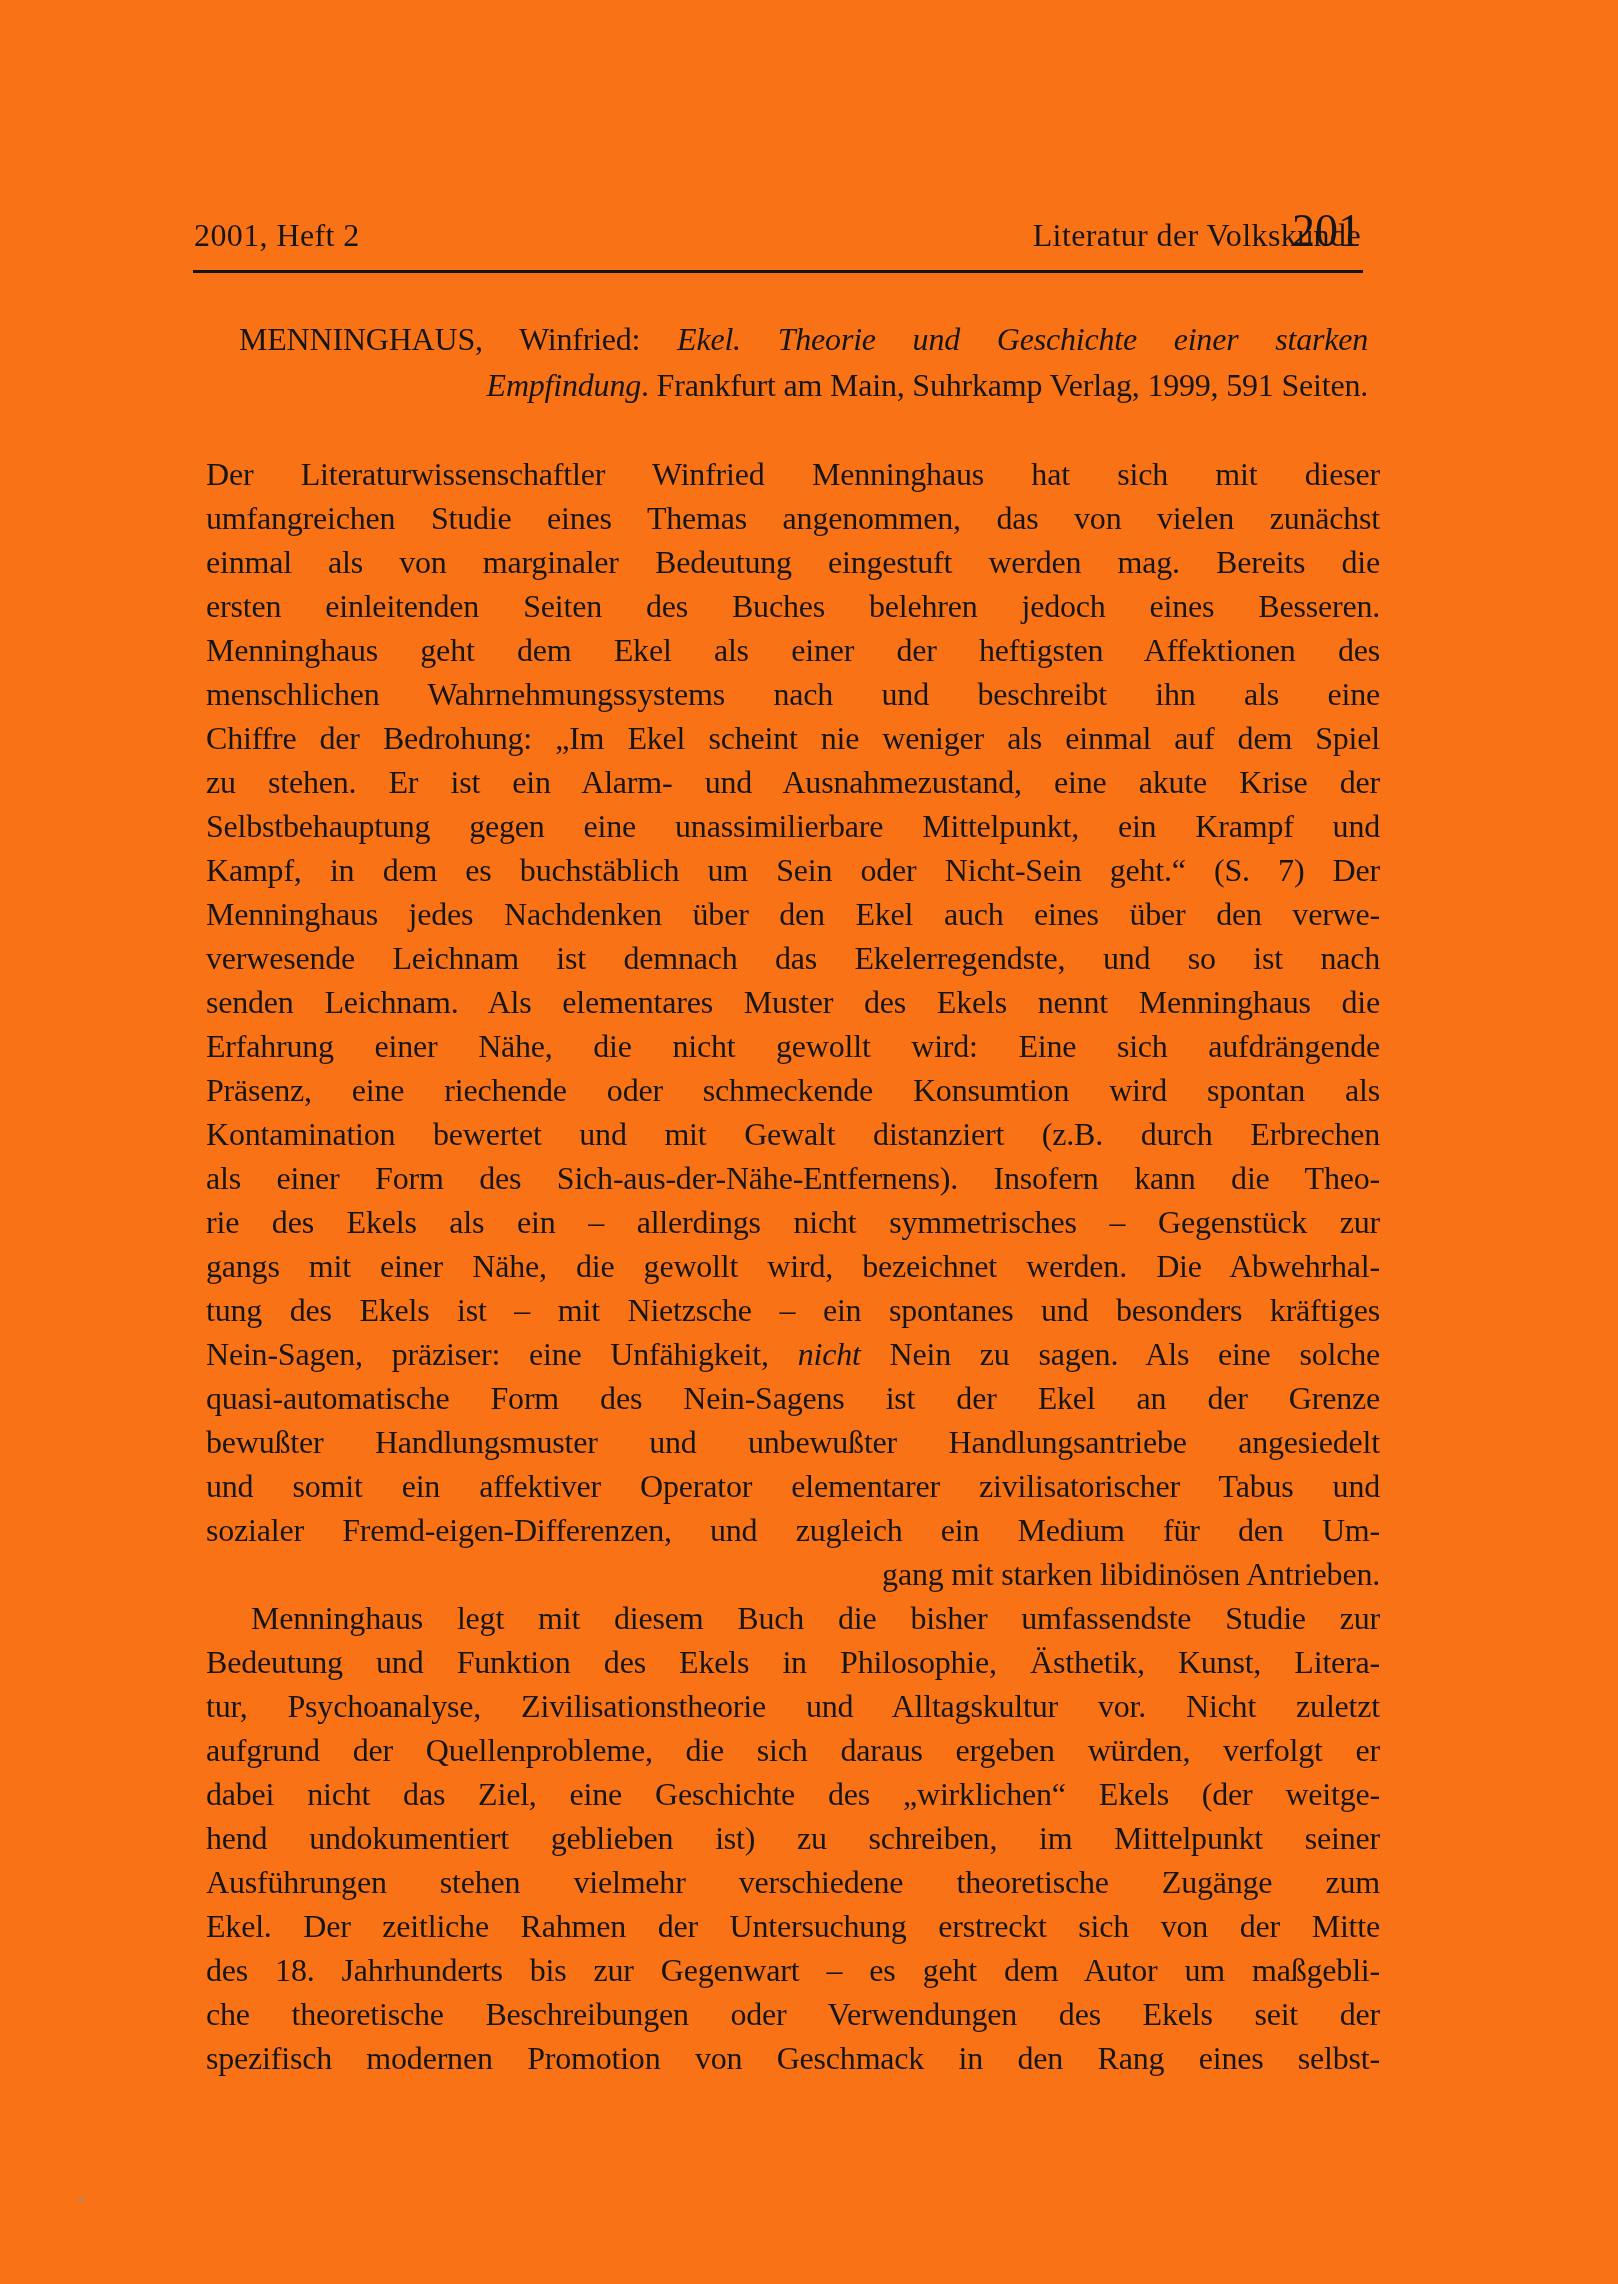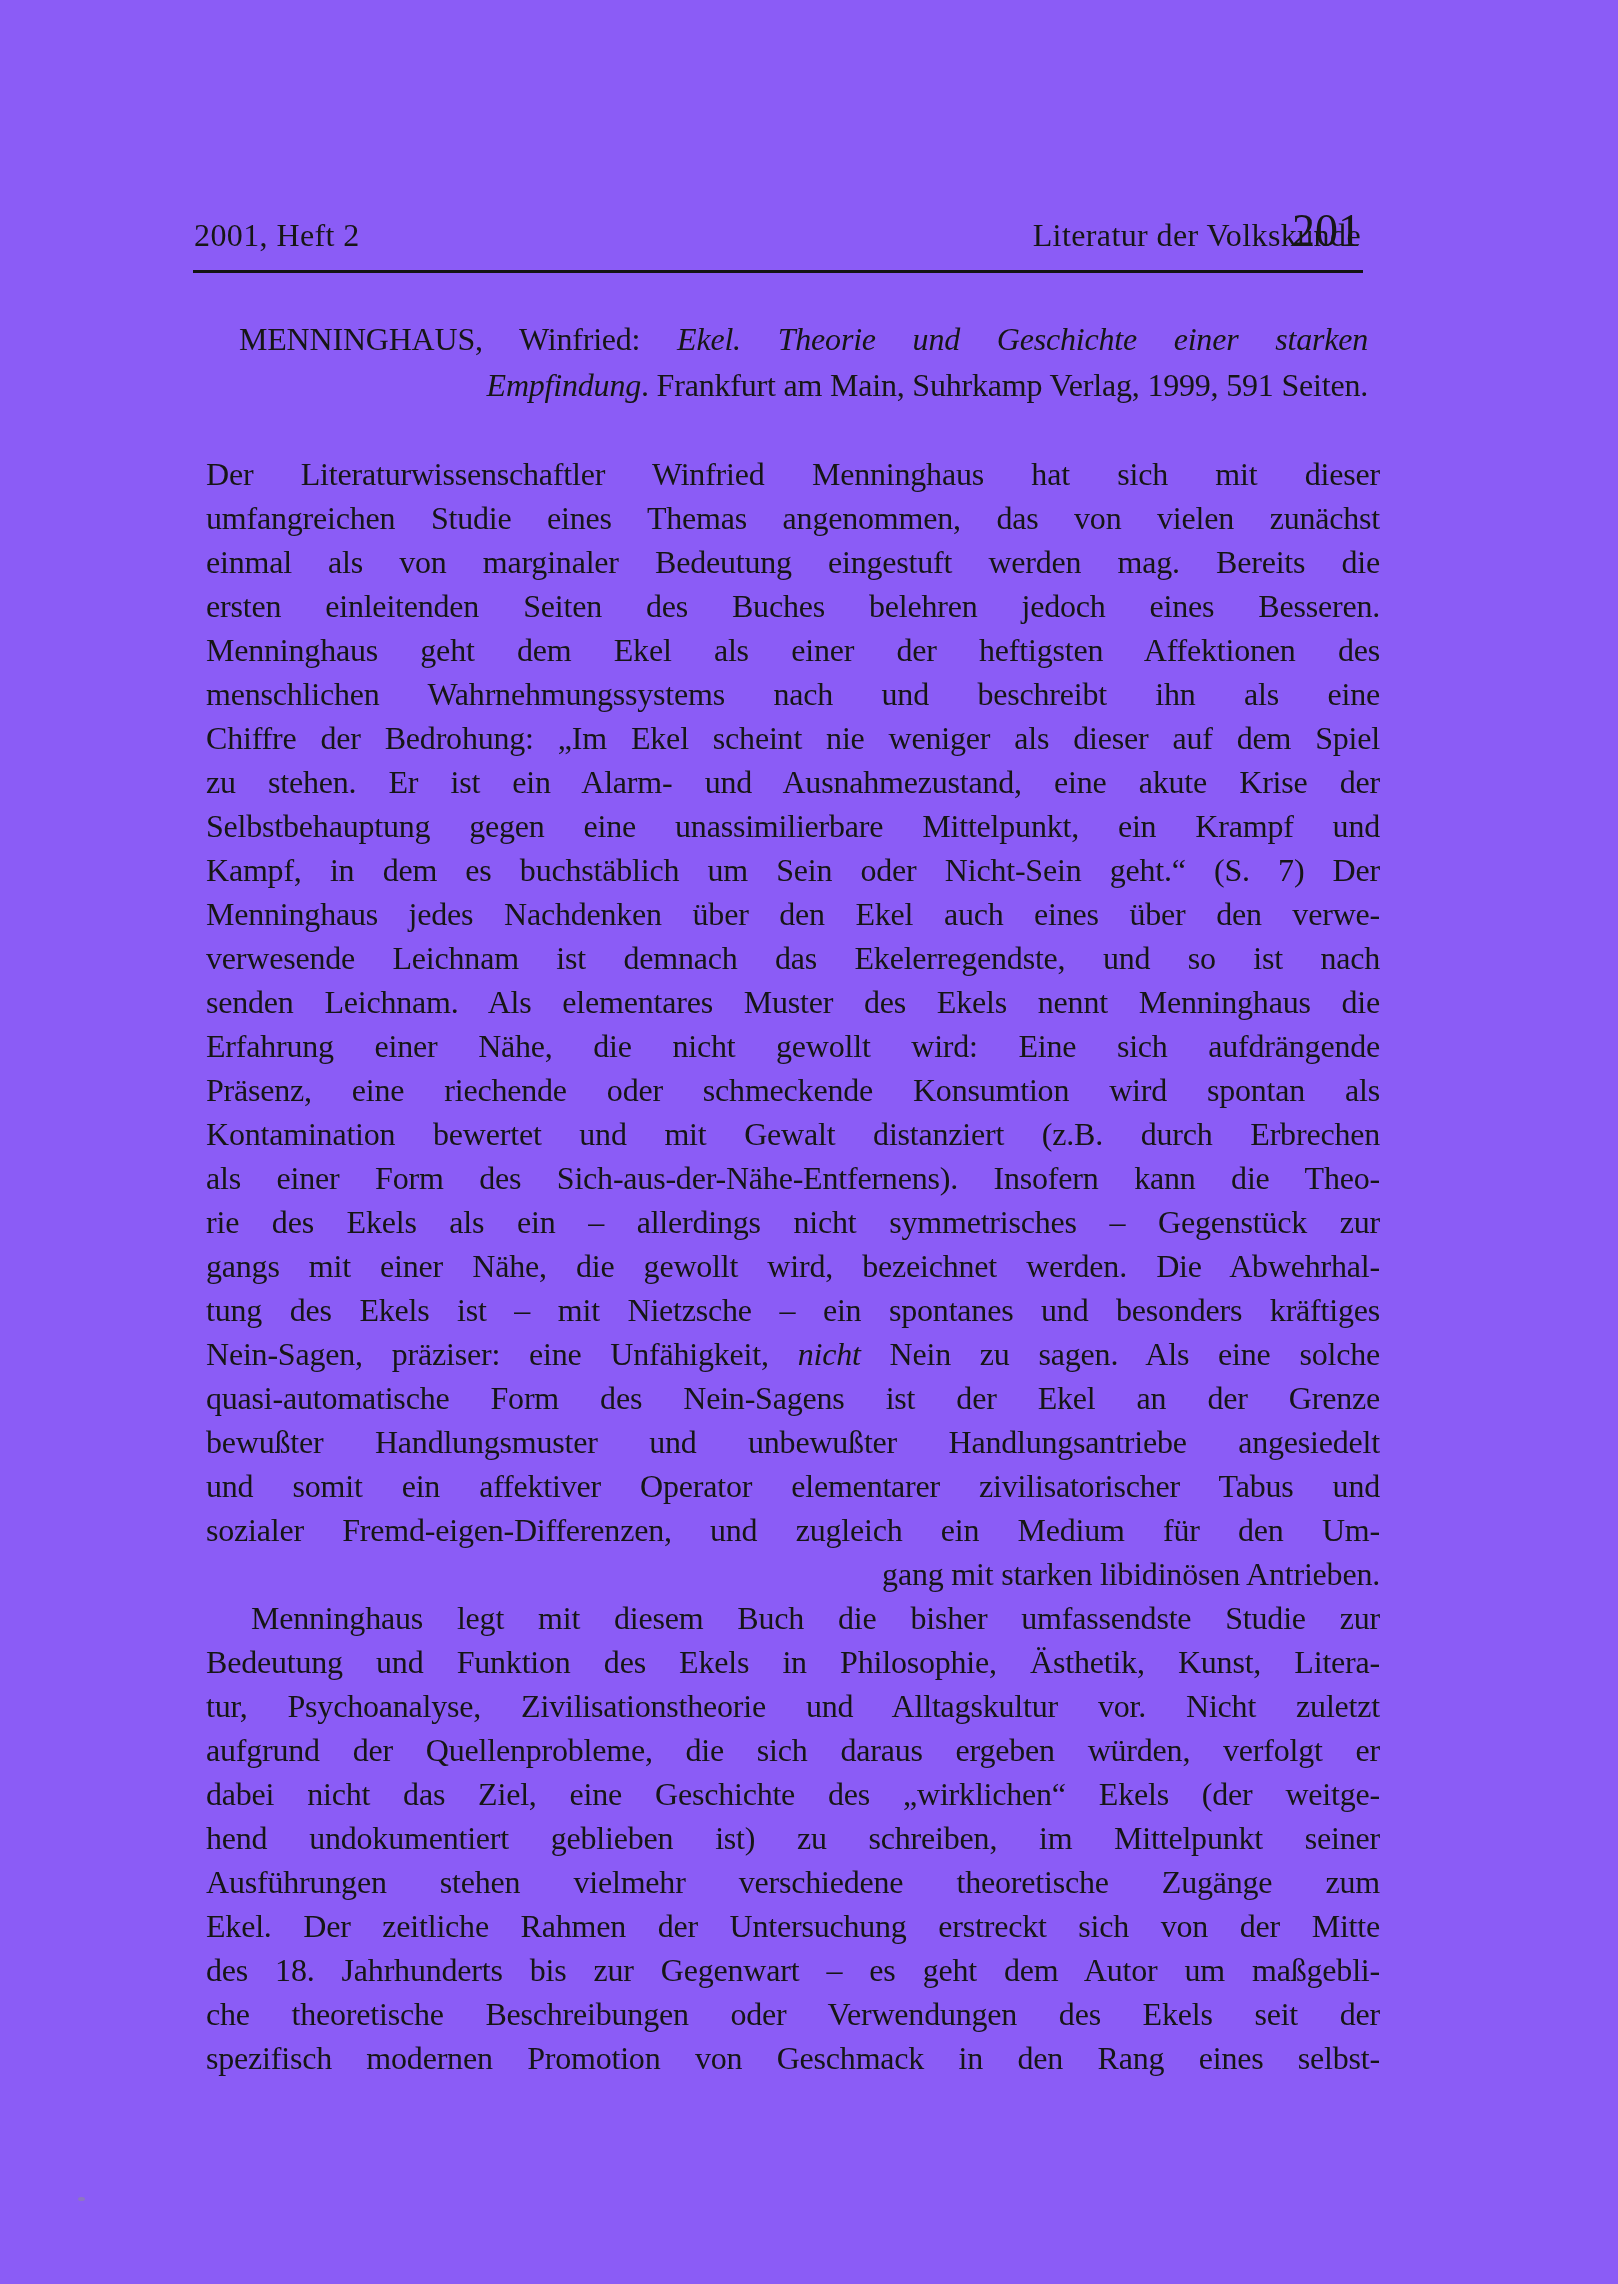--- a/index.html
+++ b/index.html
@@ -1,20 +1,20 @@
 <!DOCTYPE html>
 <html style="font-size:13px"><head>
 <meta charset="utf-8">
 <style>
   html, body { margin: 0; padding: 0; background: #ffffff; }
   .page {
     position: relative;
     width: 1619px;
     height: 2284px;
-    background: #8b5cf6;
+    background: #f97316;
     color: #161616;
     font-family: "Liberation Serif", serif;
     overflow: hidden;
   }
   .pagehead {
     position: absolute;
     top: 212px;
     left: 194px;
     width: 1167px;
     height: 42px;
@@ -91,21 +91,21 @@
       <div class="line"><span class="it">Empfindung</span><span class="">. Frankfurt am Main, Suhrkamp Verlag, 1999, 591 Seiten.</span></div>
     </section>
 
   <section class="bodytext">
       <div class="line just"><span class="">Der Literaturwissenschaftler Winfried Menninghaus hat sich mit dieser</span></div>
       <div class="line just"><span class="">umfangreichen Studie eines Themas angenommen, das von vielen zunächst</span></div>
       <div class="line just"><span class="">einmal als von marginaler Bedeutung eingestuft werden mag. Bereits die</span></div>
       <div class="line just"><span class="">ersten einleitenden Seiten des Buches belehren jedoch eines Besseren.</span></div>
       <div class="line just"><span class="">Menninghaus geht dem Ekel als einer der heftigsten Affektionen des</span></div>
       <div class="line just"><span class="">menschlichen Wahrnehmungssystems nach und beschreibt ihn als eine</span></div>
-      <div class="line just"><span class="">Chiffre der Bedrohung: „Im Ekel scheint nie weniger als dieser auf dem Spiel</span></div>
+      <div class="line just"><span class="">Chiffre der Bedrohung: „Im Ekel scheint nie weniger als einmal auf dem Spiel</span></div>
       <div class="line just"><span class="">zu stehen. Er ist ein Alarm- und Ausnahmezustand, eine akute Krise der</span></div>
       <div class="line just"><span class="">Selbstbehauptung gegen eine unassimilierbare Mittelpunkt, ein Krampf und</span></div>
       <div class="line just"><span class="">Kampf, in dem es buchstäblich um Sein oder Nicht-Sein geht.“ (S. 7) Der</span></div>
       <div class="line just"><span class="">Menninghaus jedes Nachdenken über den Ekel auch eines über den verwe-</span></div>
       <div class="line just"><span class="">verwesende Leichnam ist demnach das Ekelerregendste, und so ist nach</span></div>
       <div class="line just"><span class="">senden Leichnam. Als elementares Muster des Ekels nennt Menninghaus die</span></div>
       <div class="line just"><span class="">Erfahrung einer Nähe, die nicht gewollt wird: Eine sich aufdrängende</span></div>
       <div class="line just"><span class="">Präsenz, eine riechende oder schmeckende Konsumtion wird spontan als</span></div>
       <div class="line just"><span class="">Kontamination bewertet und mit Gewalt distanziert (z.B. durch Erbrechen</span></div>
       <div class="line just"><span class="">als einer Form des Sich-aus-der-Nähe-Entfernens). Insofern kann die Theo-</span></div>

